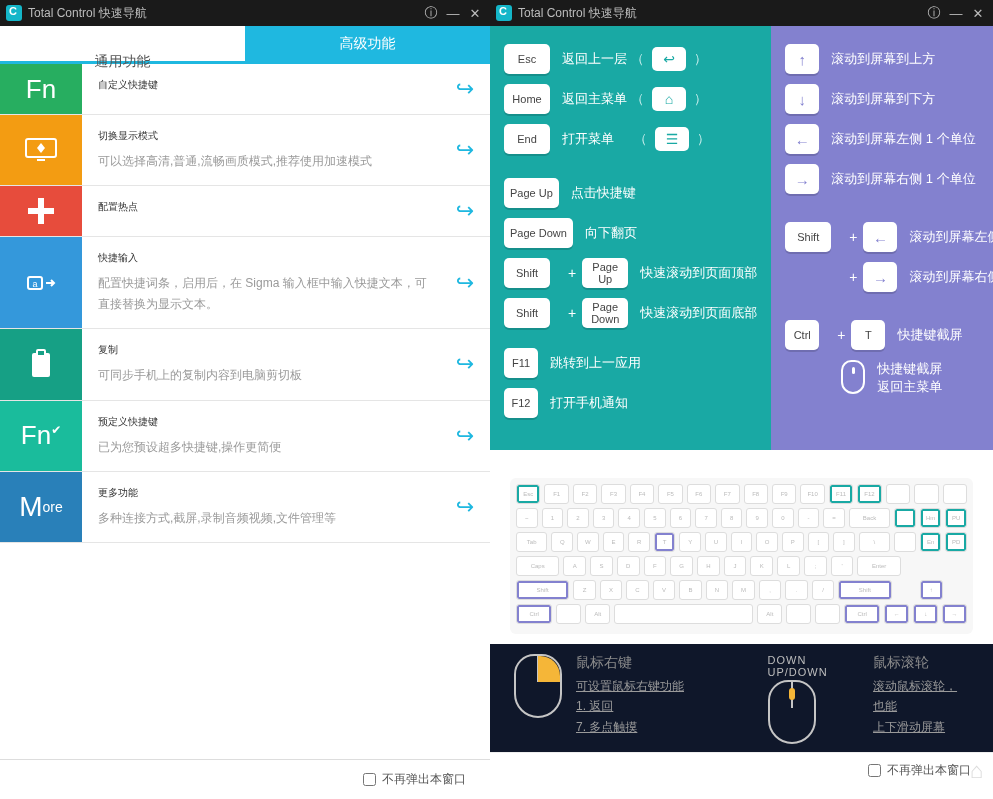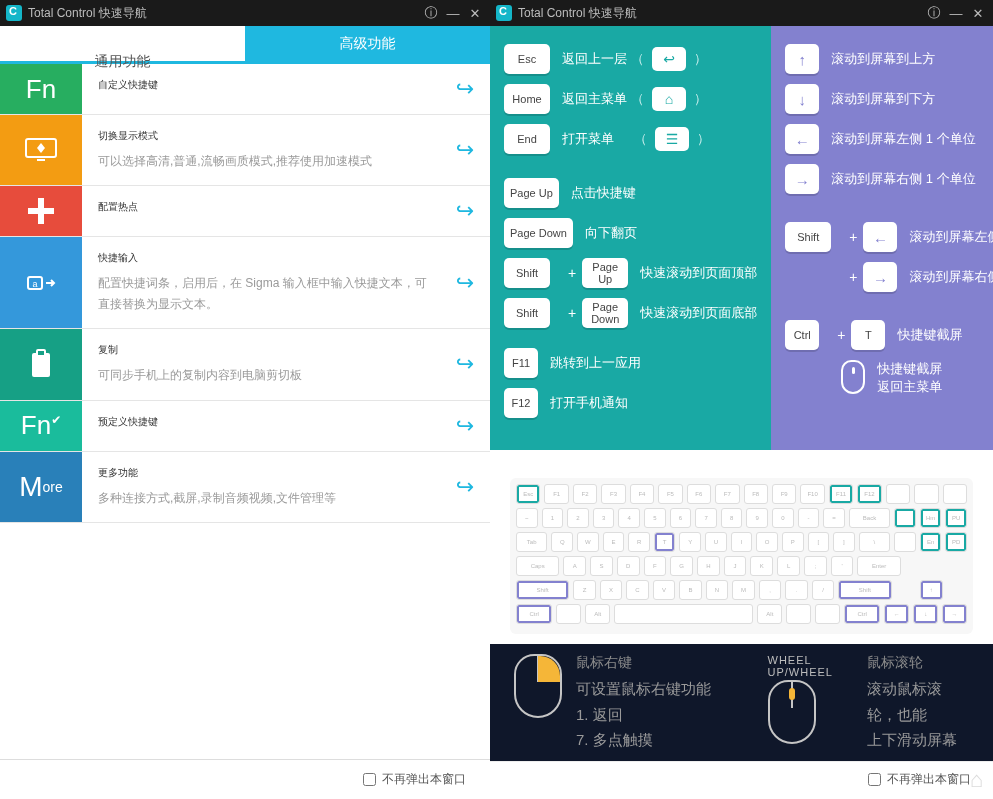--- a/index.html
+++ b/index.html
@@ -64,21 +64,21 @@
   .hl-p{ box-shadow:inset 0 0 0 2px #8381cf;}
   
   
   .mouse-sec { display:flex; padding:10px 24px 8px; gap:52px; background:#0f172a;}
   .mouse-col { display:flex; gap:14px; flex:1;}
   .mouse-img { width:48px; height:64px; border:2px solid #c5c5c5; border-radius:22px 22px 26px 26px; position:relative;}
   .mouse-img::before{content:""; position:absolute; top:0; left:50%; width:2px; height:26px; background:#c5c5c5; margin-left:-1px;}
   .mouse-img .lbtn{position:absolute; top:0; left:0; width:22px; height:26px; background:#f5b638; border-radius:20px 0 0 0;}
   .mouse-img .wheel{position:absolute; top:6px; left:50%; width:6px; height:12px; margin-left:-3px; background:#f5b638; border-radius:3px;}
   .mouse-txt .mt-title{ color:#8c8c8c; font-size:14px; font-weight:500; margin-bottom:4px;}
-  .mouse-txt .mt-body { color:#9a9a9a; font-size:15px; line-height:1.7;}
+  .mouse-txt .mt-body { color:#9a9a9a; font-size:12px; line-height:1.7;text-decoration:underline;}
   .wheel-lbl { color:#bdbdbd; font-size:11px; letter-spacing:1px; margin-bottom:2px;}
   
   .footer-r { height:36px; background:#fff; border-top:1px solid #eee; display:flex; align-items:center; justify-content:flex-end; padding:0 22px; color:#555; font-size:12px; position:relative;}
   .footer-r input{margin-right:6px;}
   .wm { position:absolute; right:10px; bottom:4px; color:#dcdcdc; font-size:22px; pointer-events:none;}
   
   svg{display:block;}
 </style>
 </head>
 <body>
@@ -163,20 +163,21 @@
       <div class="arrow">↪</div>
     </div>
 
     <div class="row">
       <div class="icon ic-pre">
         <span>Fn</span>
           <span style="font-size:12px;position:relative;top:-6px;">✔</span>
       </div>
       <div class="body">
         <div class="ttl">预定义快捷键</div>
+        <div class="desc">已为您预设超多快捷键,操作更简便</div>
       </div>
       <div class="arrow">↪</div>
     </div>
 
     <div class="row">
       <div class="icon ic-more">
         <span style="font-size:28px">M</span>
           <span style="font-size:14px" title="More">ore</span>
       </div>
       <div class="body">
@@ -424,21 +425,21 @@
         <div class="mt-title">鼠标右键</div>
         <div class="mt-body">
           <div>可设置鼠标右键功能</div>
           <div>1. 返回</div>
           <div>7. 多点触摸</div>
         </div>
       </div>
     </div>
     <div class="mouse-col">
       <div>
-        <div class="wheel-lbl">WHEEL UP/WHEEL</div>
+        <div class="wheel-lbl">DOWN UP/DOWN</div>
         <div class="mouse-img">
             <div class="wheel"></div>
           </div>
       </div>
       <div class="mouse-txt">
         <div class="mt-title">鼠标滚轮</div>
         <div class="mt-body">
           <div>滚动鼠标滚轮，也能</div>
           <div>上下滑动屏幕</div>
         </div>

